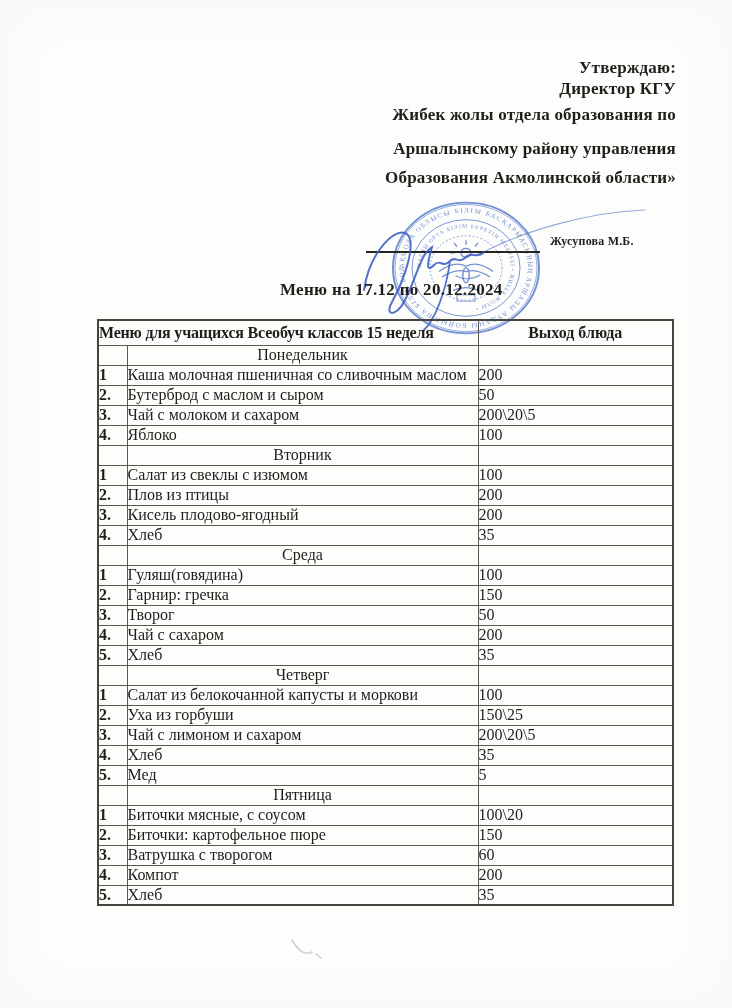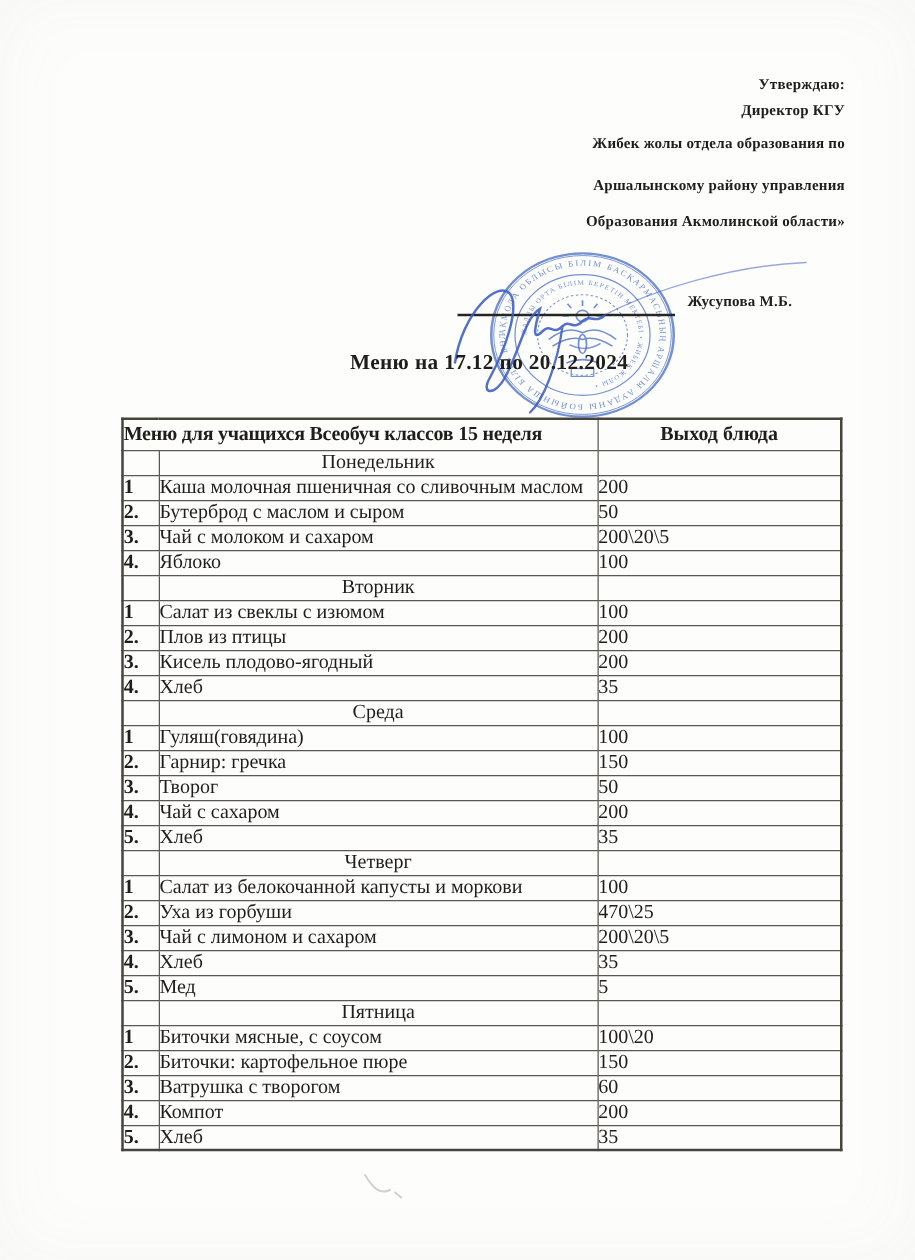--- a/index.html
+++ b/index.html
@@ -9,21 +9,21 @@
     font-family:"Liberation Serif","DejaVu Serif",serif;
     color:#201e1b;
   }
   .page{position:absolute;inset:0;}
   .page::after{content:"";position:absolute;inset:0;pointer-events:none;
     box-shadow:inset 0 0 60px rgba(120,120,110,0.05);}
 
   
   .approval{
     position:absolute;top:57px;right:56px;width:420px;
-    text-align:right;font-weight:bold;font-size:12px;line-height:21px;
+    text-align:right;font-weight:bold;font-size:17px;line-height:21px;
     letter-spacing:.2px;
   }
   .approval-line{white-space:nowrap;}
   .approval-line:nth-child(3){margin-top:5px;}
   .approval-line:nth-child(4){margin-top:13px;}
   .approval-line:nth-child(5){margin-top:8px;}
   .approval-line:nth-child(6){}
 
   .sig-row{position:absolute;top:234px;left:366px;height:20px;}
   .sig-line{position:absolute;left:0;top:0;width:174px;height:17px;
@@ -36,21 +36,21 @@
     font-weight:bold;font-size:17px;letter-spacing:.3px;white-space:nowrap;
   }
 
   
   .stamp{position:absolute;left:390px;top:200px;opacity:.78;}
   .scribble{position:absolute;left:352px;top:198px;opacity:.88;}
   .artifact{position:absolute;left:288px;top:938px;opacity:.8;}
 
   
   table.menu{
-    position:absolute;left:97px;top:334px;width:575px;
+    position:absolute;left:97px;top:319px;width:575px;
     border-collapse:collapse;table-layout:fixed;
     border:2px solid #47443e;
   }
   table.menu td{
     border:1px solid #5b5852;
     font-size:16px;line-height:18px;
     vertical-align:middle;padding:0;
     overflow:hidden;
   }
   col.c-num{width:29px;}
@@ -227,21 +227,21 @@
           <td class="out-cell"></td>
         </tr>
         <tr class="item">
           <td class="num-cell">1</td>
           <td class="dish-cell">Салат из белокочанной капусты и моркови</td>
           <td class="out-cell">100</td>
         </tr>
         <tr class="item">
           <td class="num-cell">2.</td>
           <td class="dish-cell">Уха из горбуши</td>
-          <td class="out-cell">470\25</td>
+          <td class="out-cell">150\25</td>
         </tr>
         <tr class="item">
           <td class="num-cell">3.</td>
           <td class="dish-cell">Чай с лимоном и сахаром</td>
           <td class="out-cell">200\20\5</td>
         </tr>
         <tr class="item">
           <td class="num-cell">4.</td>
           <td class="dish-cell">Хлеб</td>
           <td class="out-cell">35</td>

